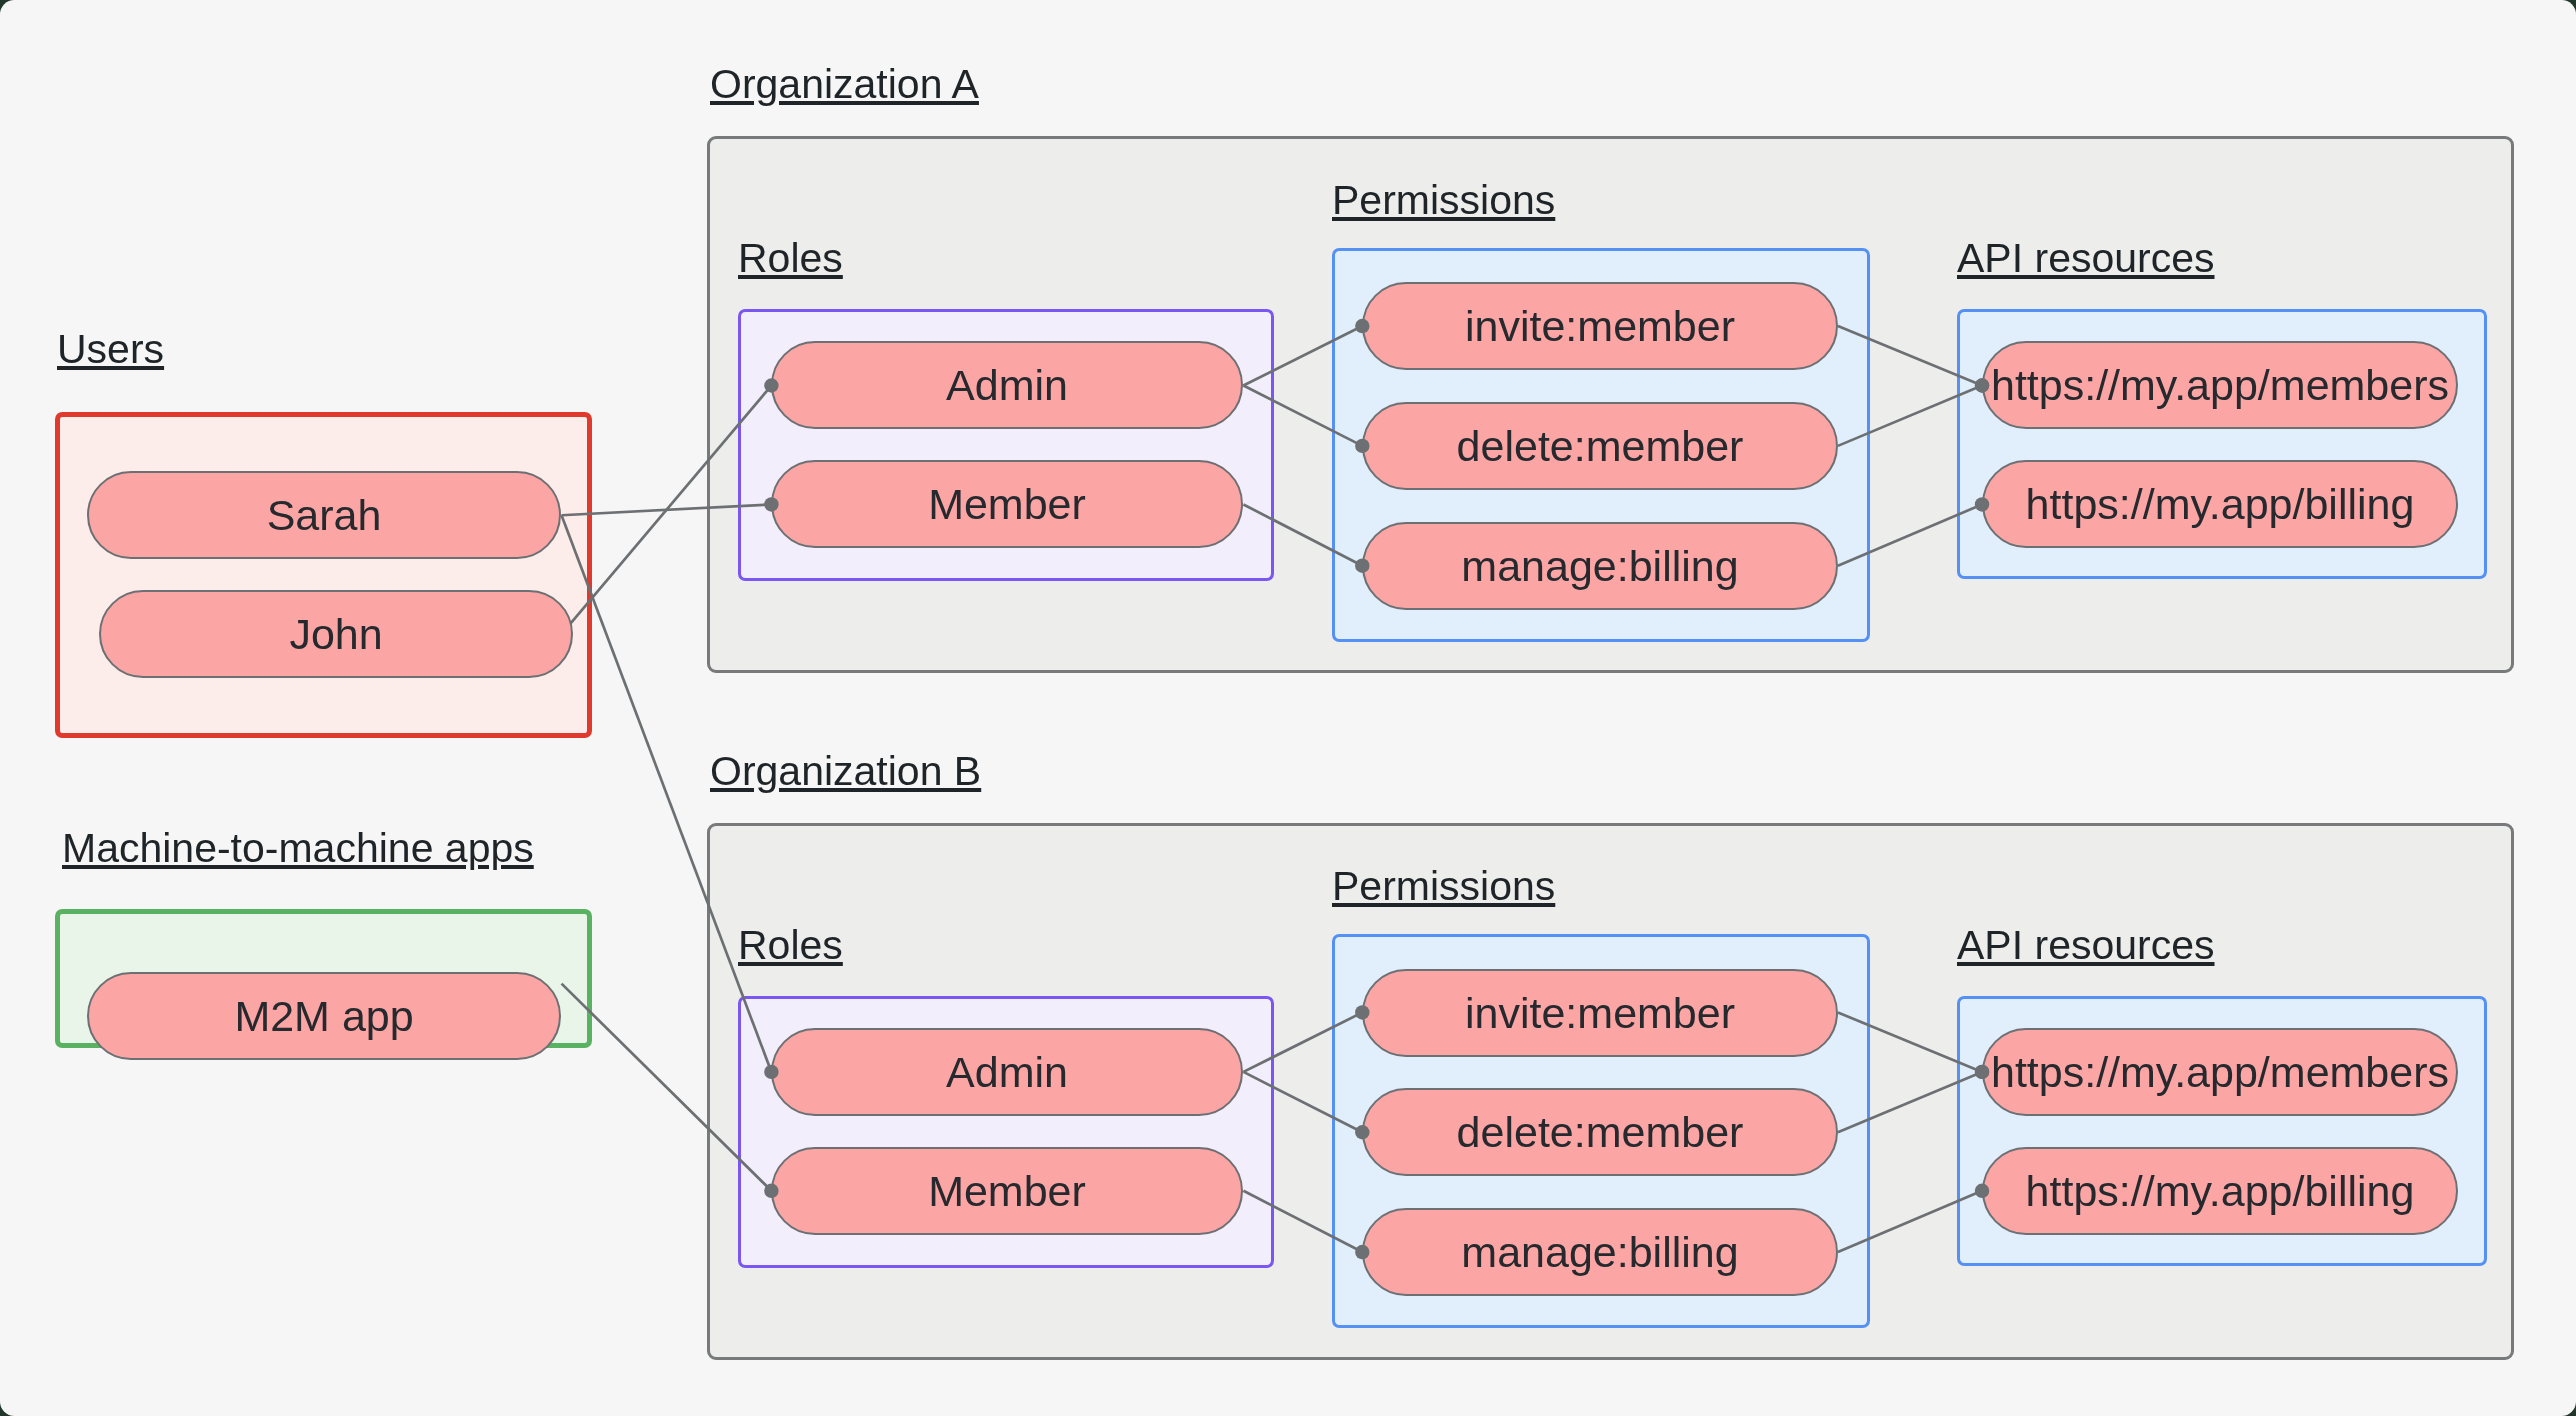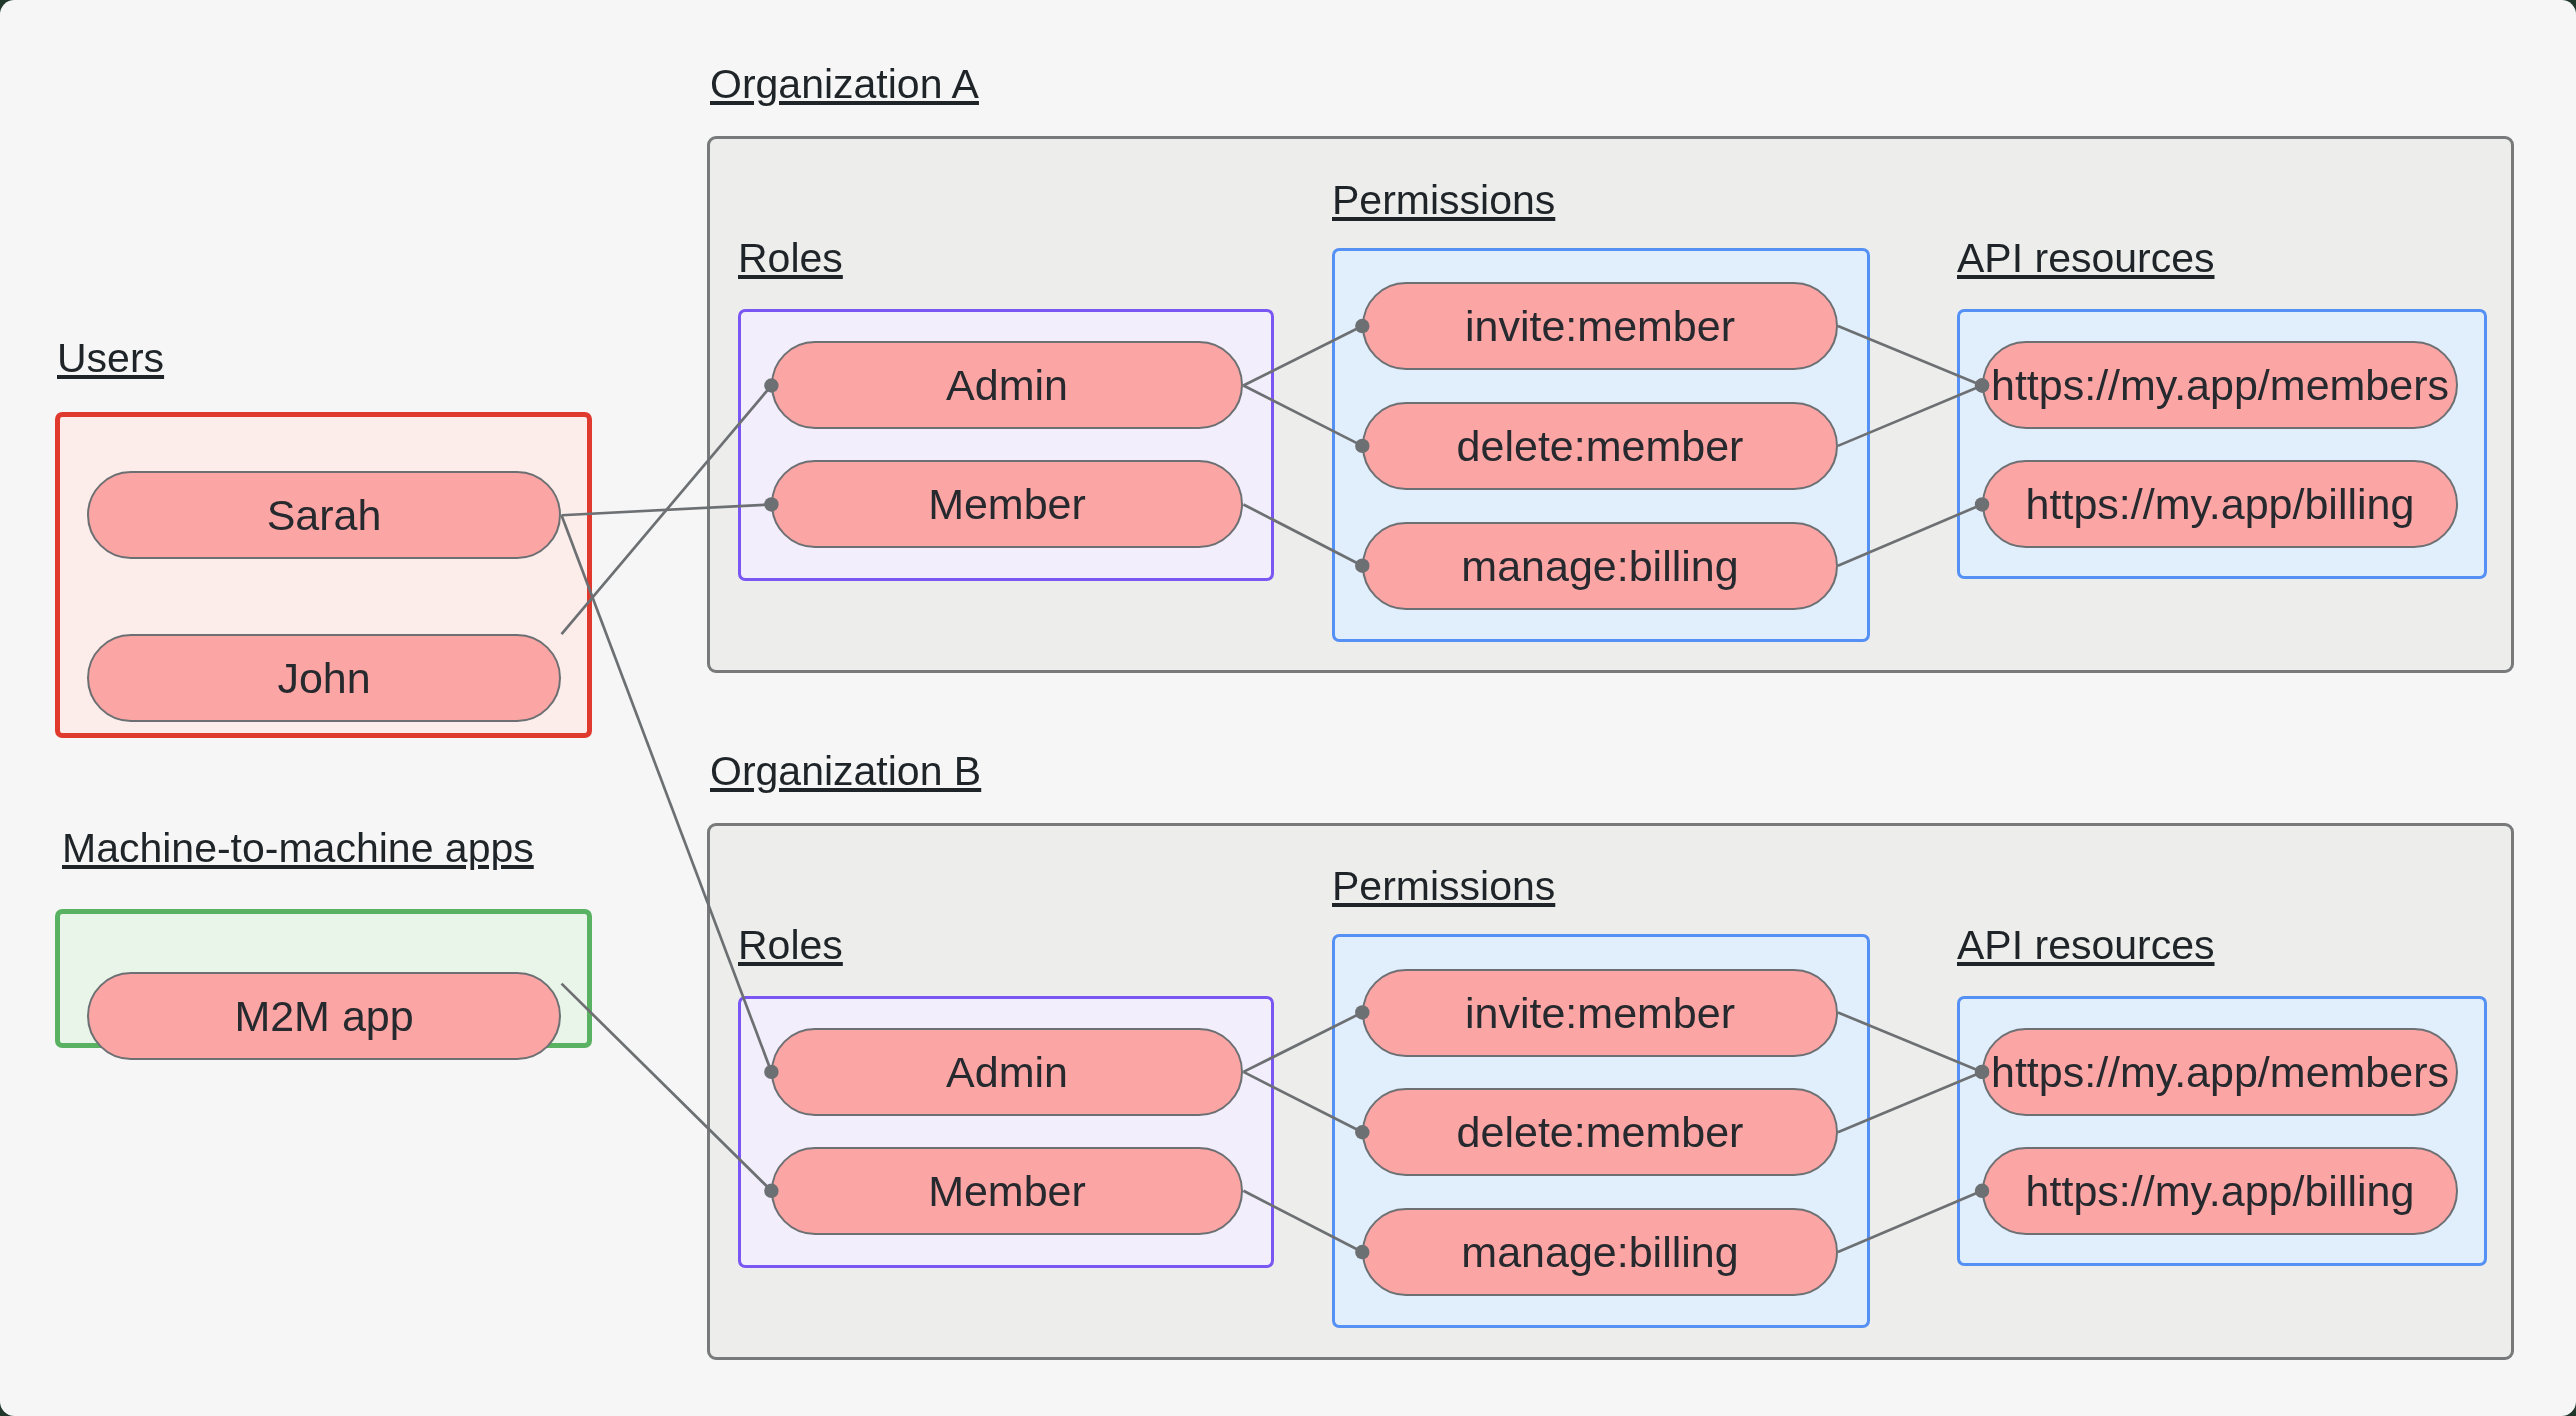--- a/index.html
+++ b/index.html
@@ -73,24 +73,24 @@
   svg.edge-layer {
     position: absolute;
     left: 0;
     top: 0;
     pointer-events: none;
   }
   #edge-lines { z-index: 2; }
   #edge-dots  { z-index: 4; }
 
   
-  #users-label { left: 57px;  top: 335px; }
+  #users-label { left: 57px;  top: 326px; }
   #users-box   { left: 55px;  top: 412px; width: 537px; height: 326px; }
   #sarah       { left: 87px;  top: 471px; width: 474px; height: 88px; }
-  #john        { left: 87px;  top: 590px; width: 474px; height: 88px; margin-top: 44px; }
+  #john        { left: 99px;  top: 590px; width: 474px; height: 88px; }
   #m2m-label   { left: 62px;  top: 825px; }
   #m2m-box     { left: 55px;  top: 909px; width: 537px; height: 139px; }
   #m2m-pill    { left: 87px;  top: 940px; width: 474px; height: 88px; margin-top: 32px; }
 
   
   #org-a-label          { left: 710px;  top: 61px; }
   #org-a-box            { left: 707px;  top: 136px; width: 1807px; height: 537px; }
   #a-roles-label        { left: 738px;  top: 235px; }
   #a-permissions-label  { left: 1332px; top: 177px; }
   #a-api-label          { left: 1957px; top: 235px; }

